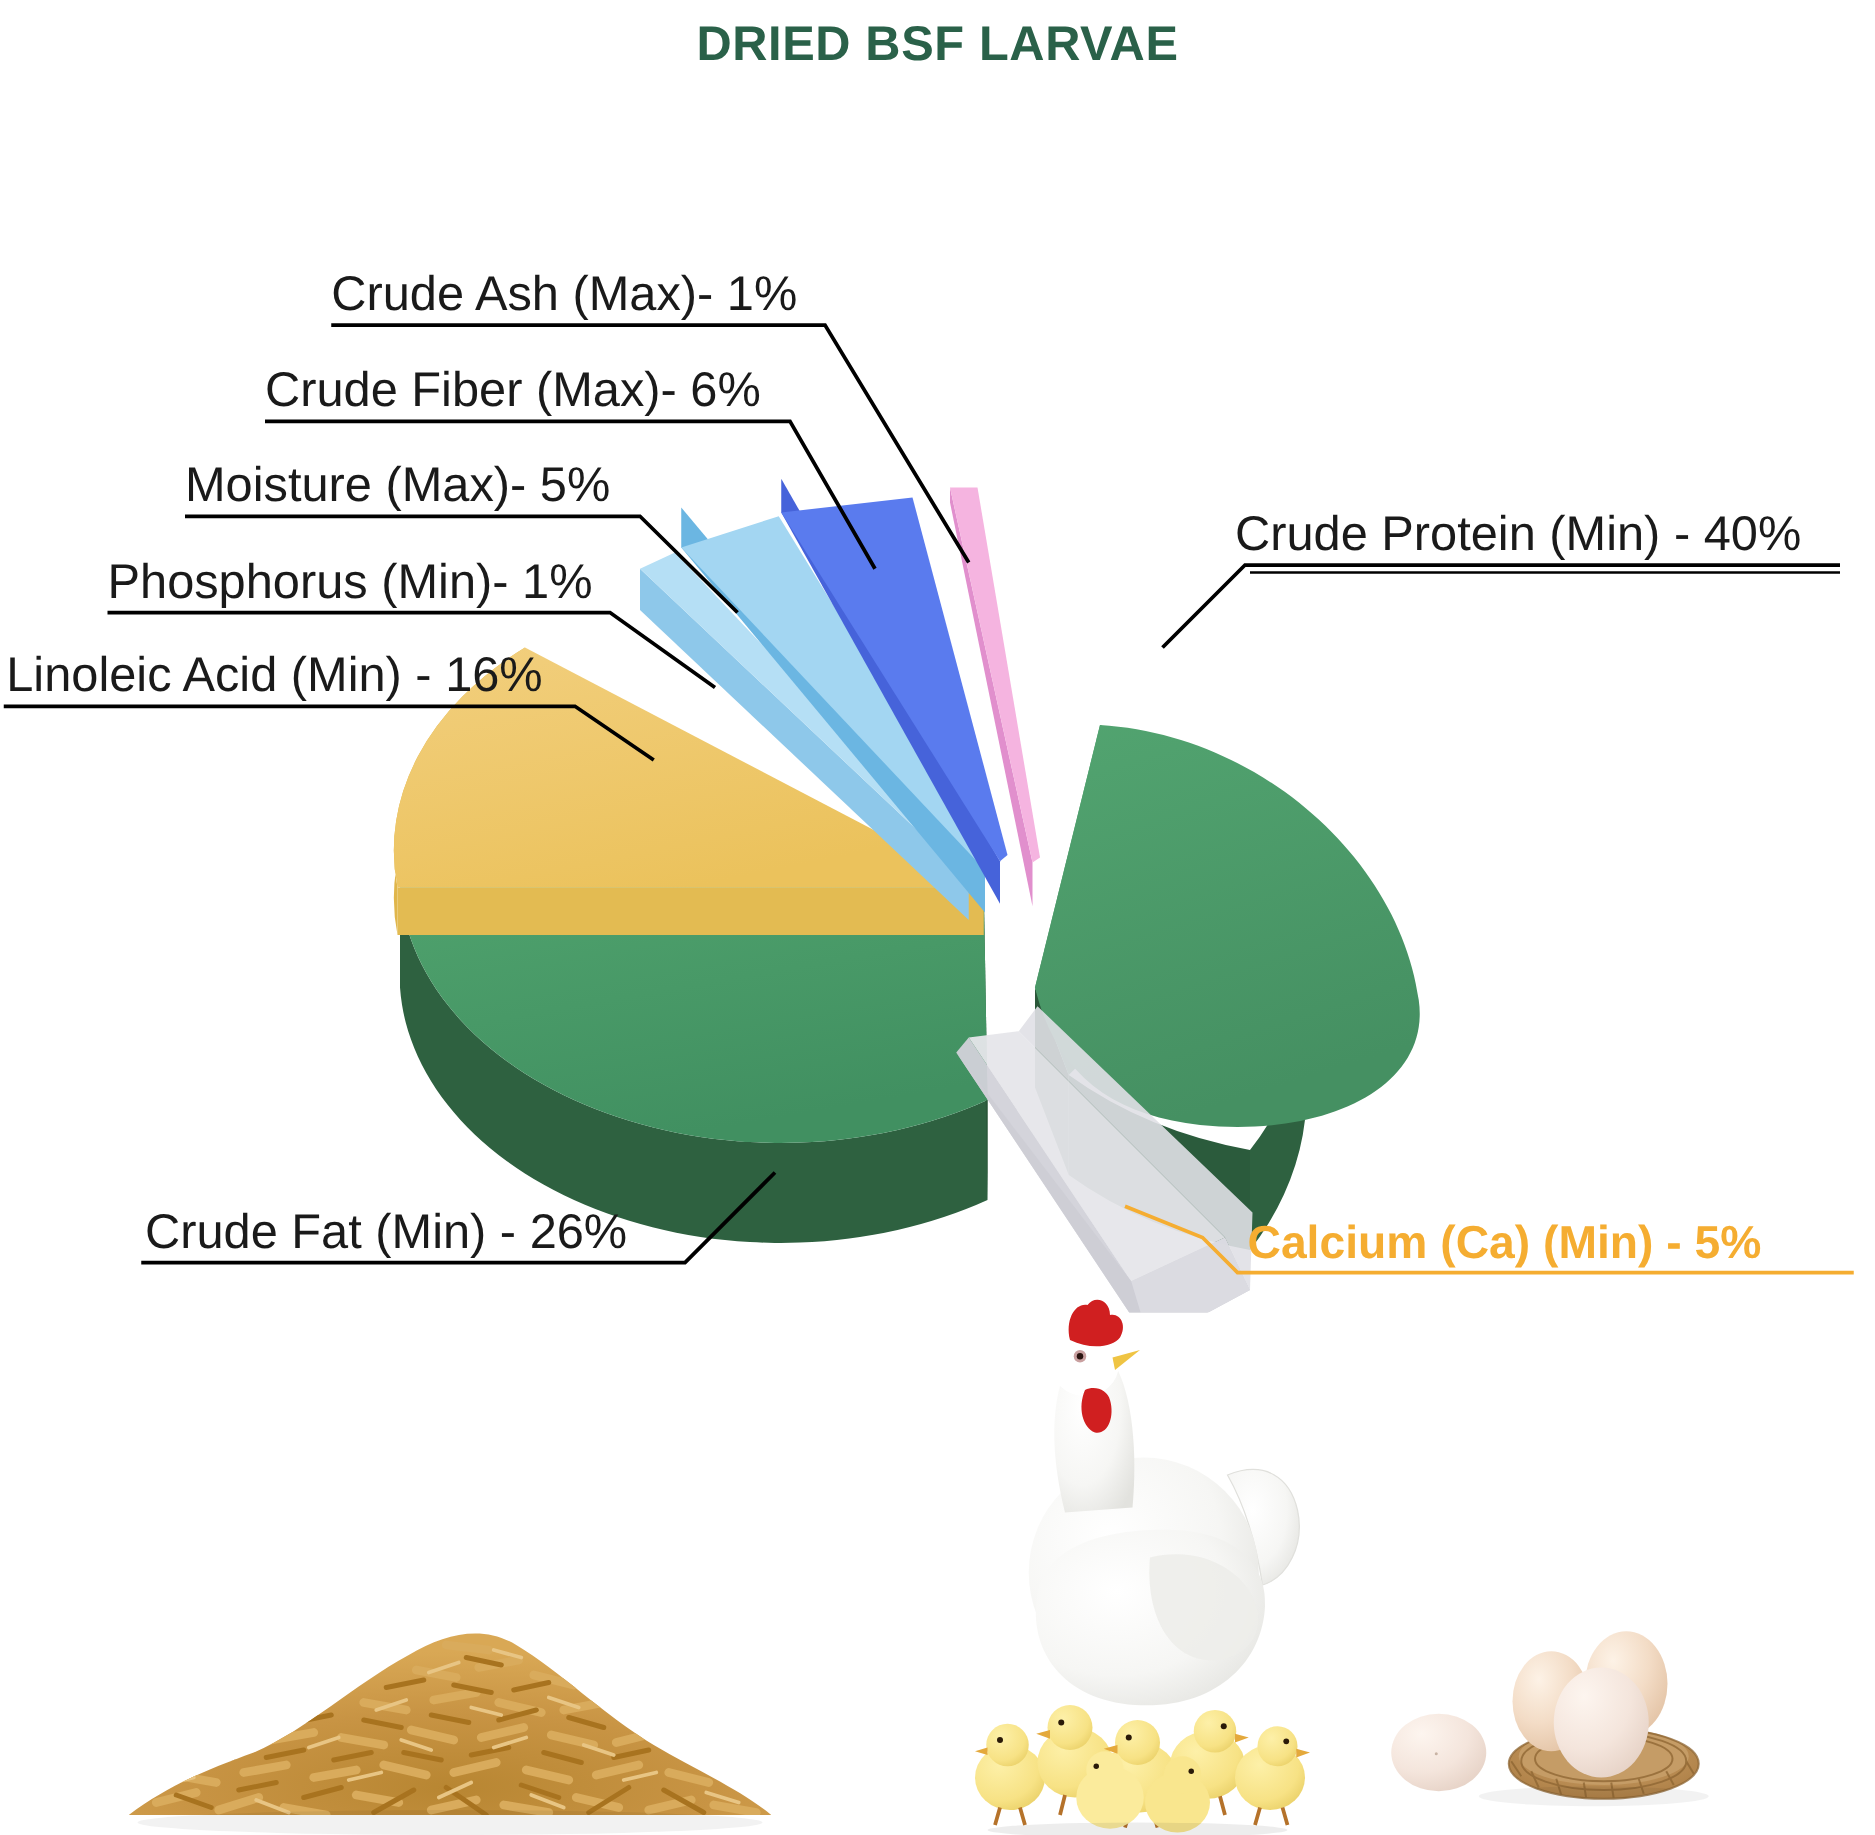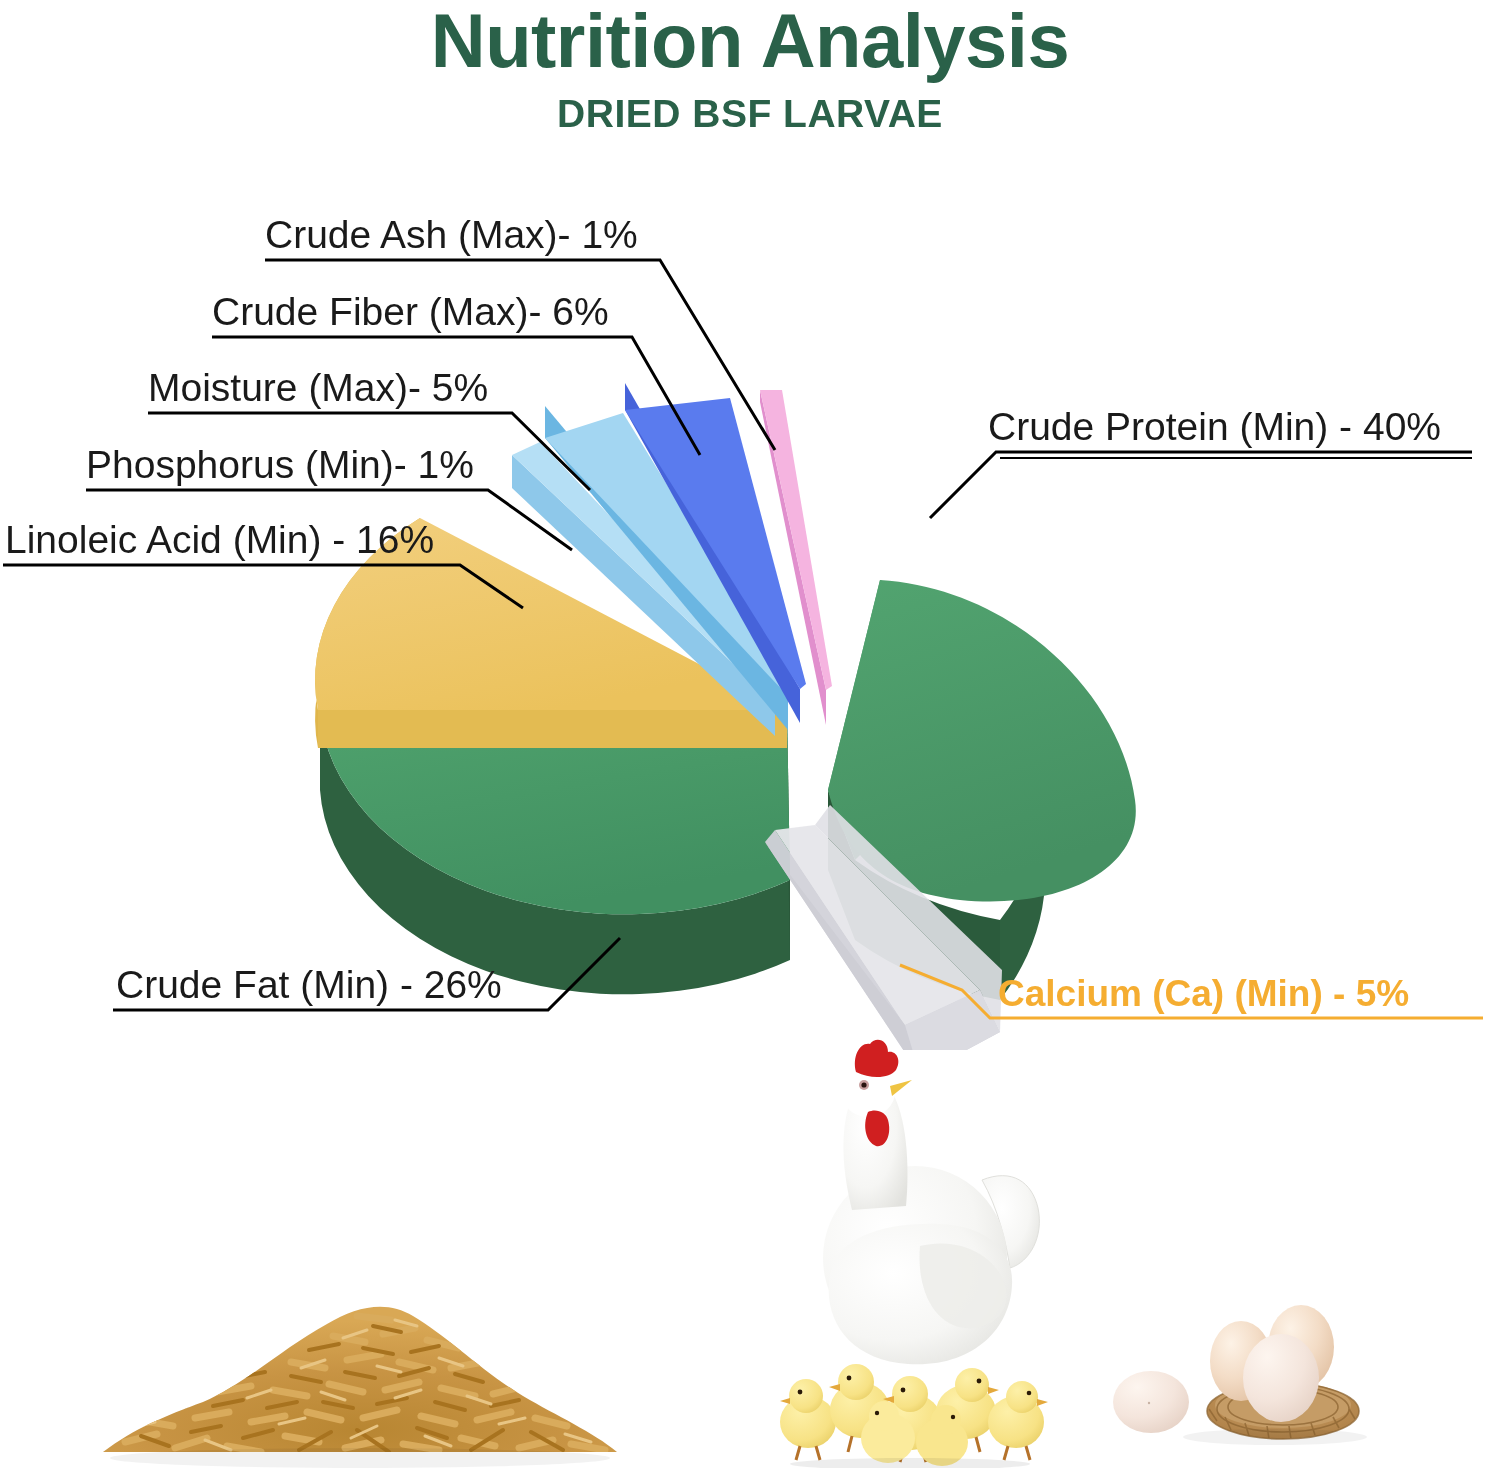--- a/index.html
+++ b/index.html
@@ -65,21 +65,20 @@
   #photo-larvae { left: 95px;  top: 200px; width: 530px; height: 248px; }
   #photo-chicken{ left: 760px; top: 10px;  width: 300px; height: 438px; }
   #photo-eggs   { left: 1105px;top: 265px; width: 300px; height: 183px; }
 </style>
 </head>
 <body>
 
 <div id="page">
 
   <div id="header">
-    <div id="main-title">Nutrition Analysis</div>
     <div id="subtitle">DRIED BSF LARVAE</div>
   </div>
 
   <div id="chart-area">
     <svg id="chart-svg" width="1500" height="880" viewBox="0 0 1500 880">
 
       <defs>
         <linearGradient id="gradProteinTop" x1="0" y1="0" x2="0.3" y2="1">
           <stop offset="0%" stop-color="#52a470"></stop>
           <stop offset="100%" stop-color="#459062"></stop>

